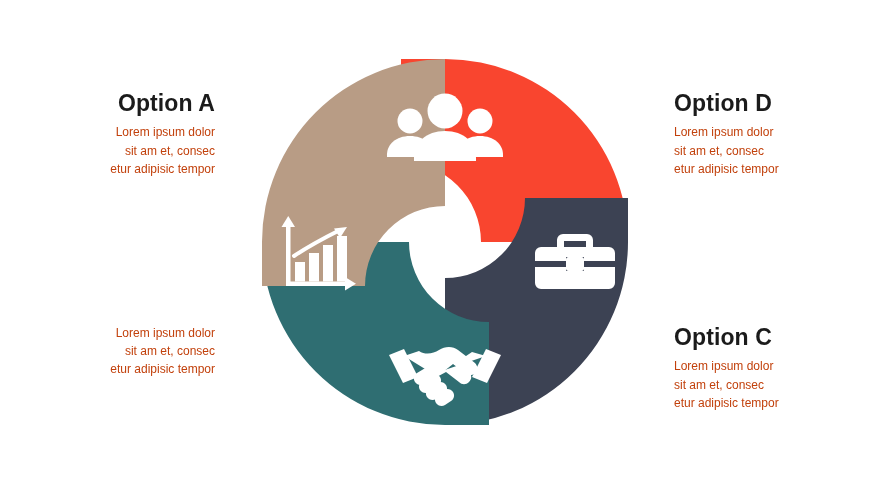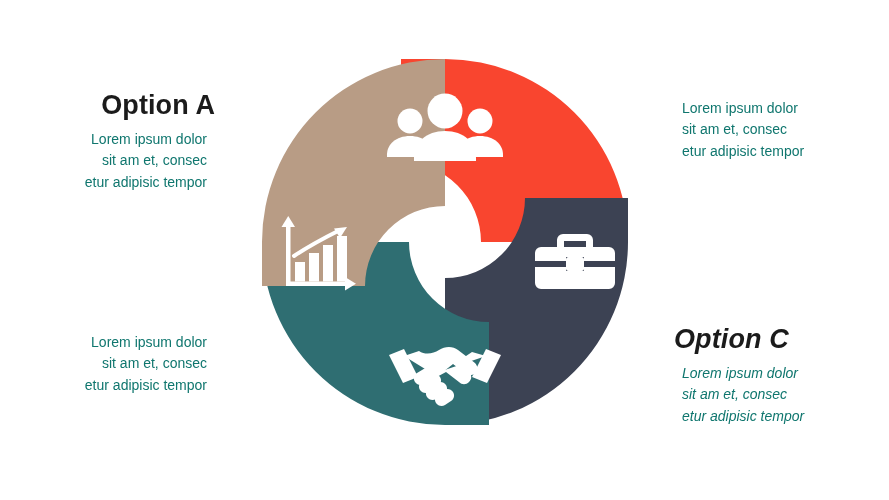--- a/index.html
+++ b/index.html
@@ -21,41 +21,41 @@
 
   
   .label-block {
     position: absolute;
     width: 215px;
   }
   .label-block.right-align { text-align: right; }
   .label-block.left-align  { text-align: left;  }
 
   .label-title {
-    font-size: 27px;
+    font-size: 23px;
     font-weight: bold;
     color: #1b1b1b;
     letter-spacing: 0.1px;
     line-height: 1.15;
     margin: 0 0 7px 0;
     white-space: nowrap;
   }
   .label-desc {
-    font-size: 14px;
-    color: #0f766e;
+    font-size: 12px;
+    color: #c2410c;
     line-height: 1.52;
-    margin: 8px;
+    margin: 0;
   }
   .label-desc span { display: block; white-space: nowrap; }
 
   
   #block-a { left: 0px;   top: 90px;  }
   #block-b { left: 0px;   top: 324px; }
   #block-d { left: 674px; top: 90px;  }
-  #block-c { left: 674px; top: 324px; font-style: italic; }
+  #block-c { left: 674px; top: 324px; }
 
   
   #wheel {
     position: absolute;
     left: 252px;
     top: 49px;
     width: 386px;
     height: 386px;
   }
   #wheel svg { display: block; width: 386px; height: 386px; }
@@ -79,20 +79,21 @@
 
   <div class="label-block right-align" id="block-b">
     <p class="label-desc">
       <span>Lorem ipsum dolor</span>
       <span>sit am et, consec</span>
       <span>etur adipisic tempor</span>
     </p>
   </div>
 
   <div class="label-block left-align" id="block-d">
+    <p class="label-title">Option D</p>
     <p class="label-desc">
       <span>Lorem ipsum dolor</span>
       <span>sit am et, consec</span>
       <span>etur adipisic tempor</span>
     </p>
   </div>
 
   <div class="label-block left-align" id="block-c">
     <p class="label-title">Option C</p>
     <p class="label-desc">

